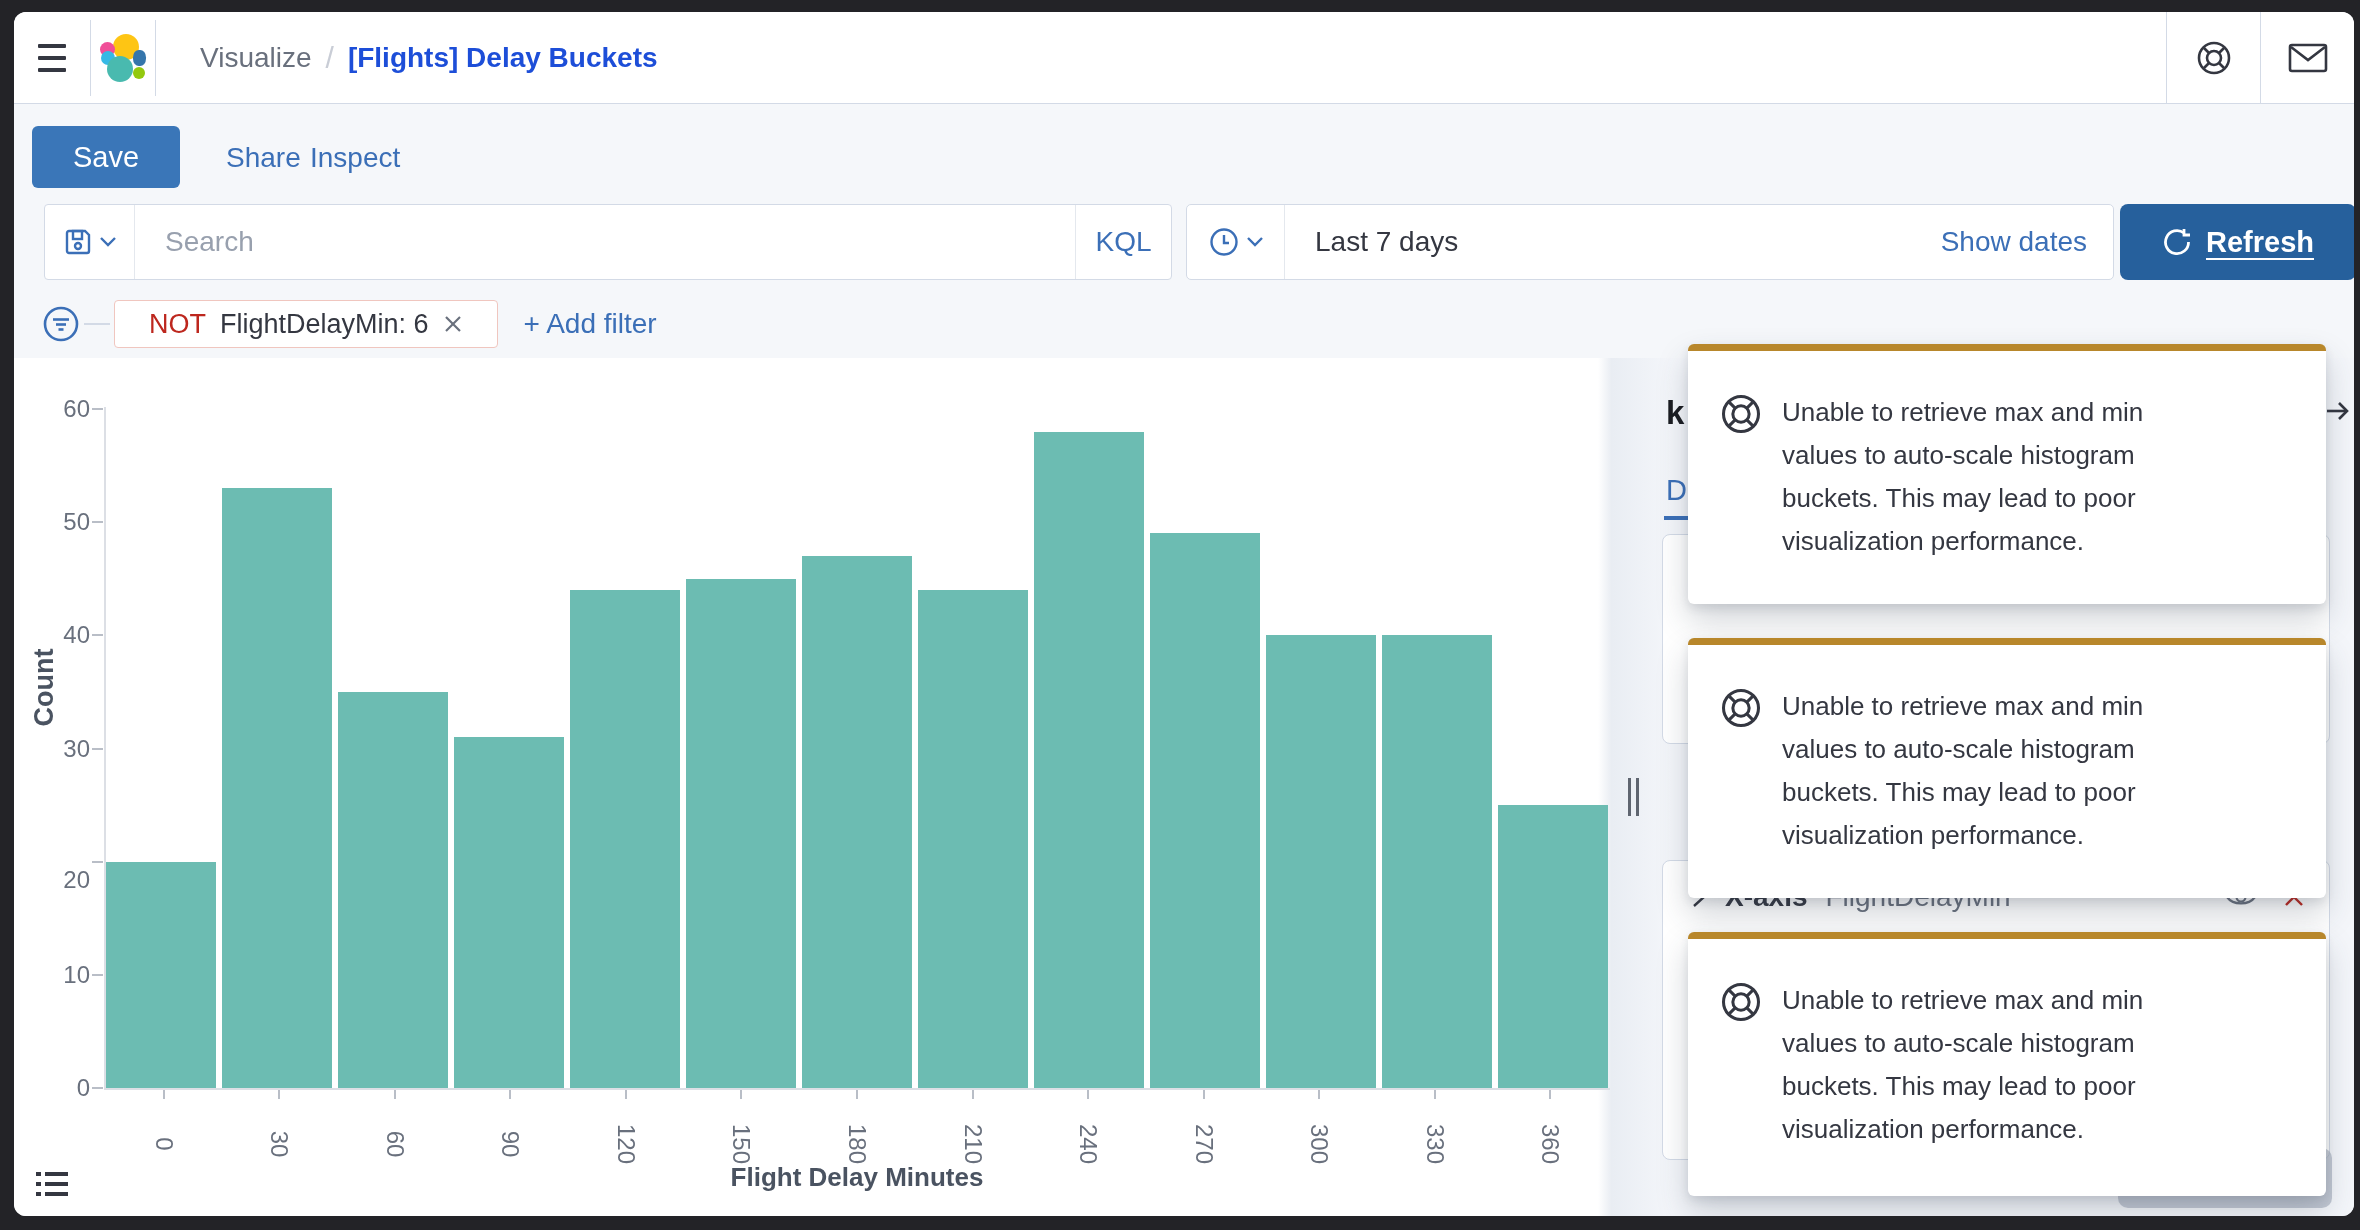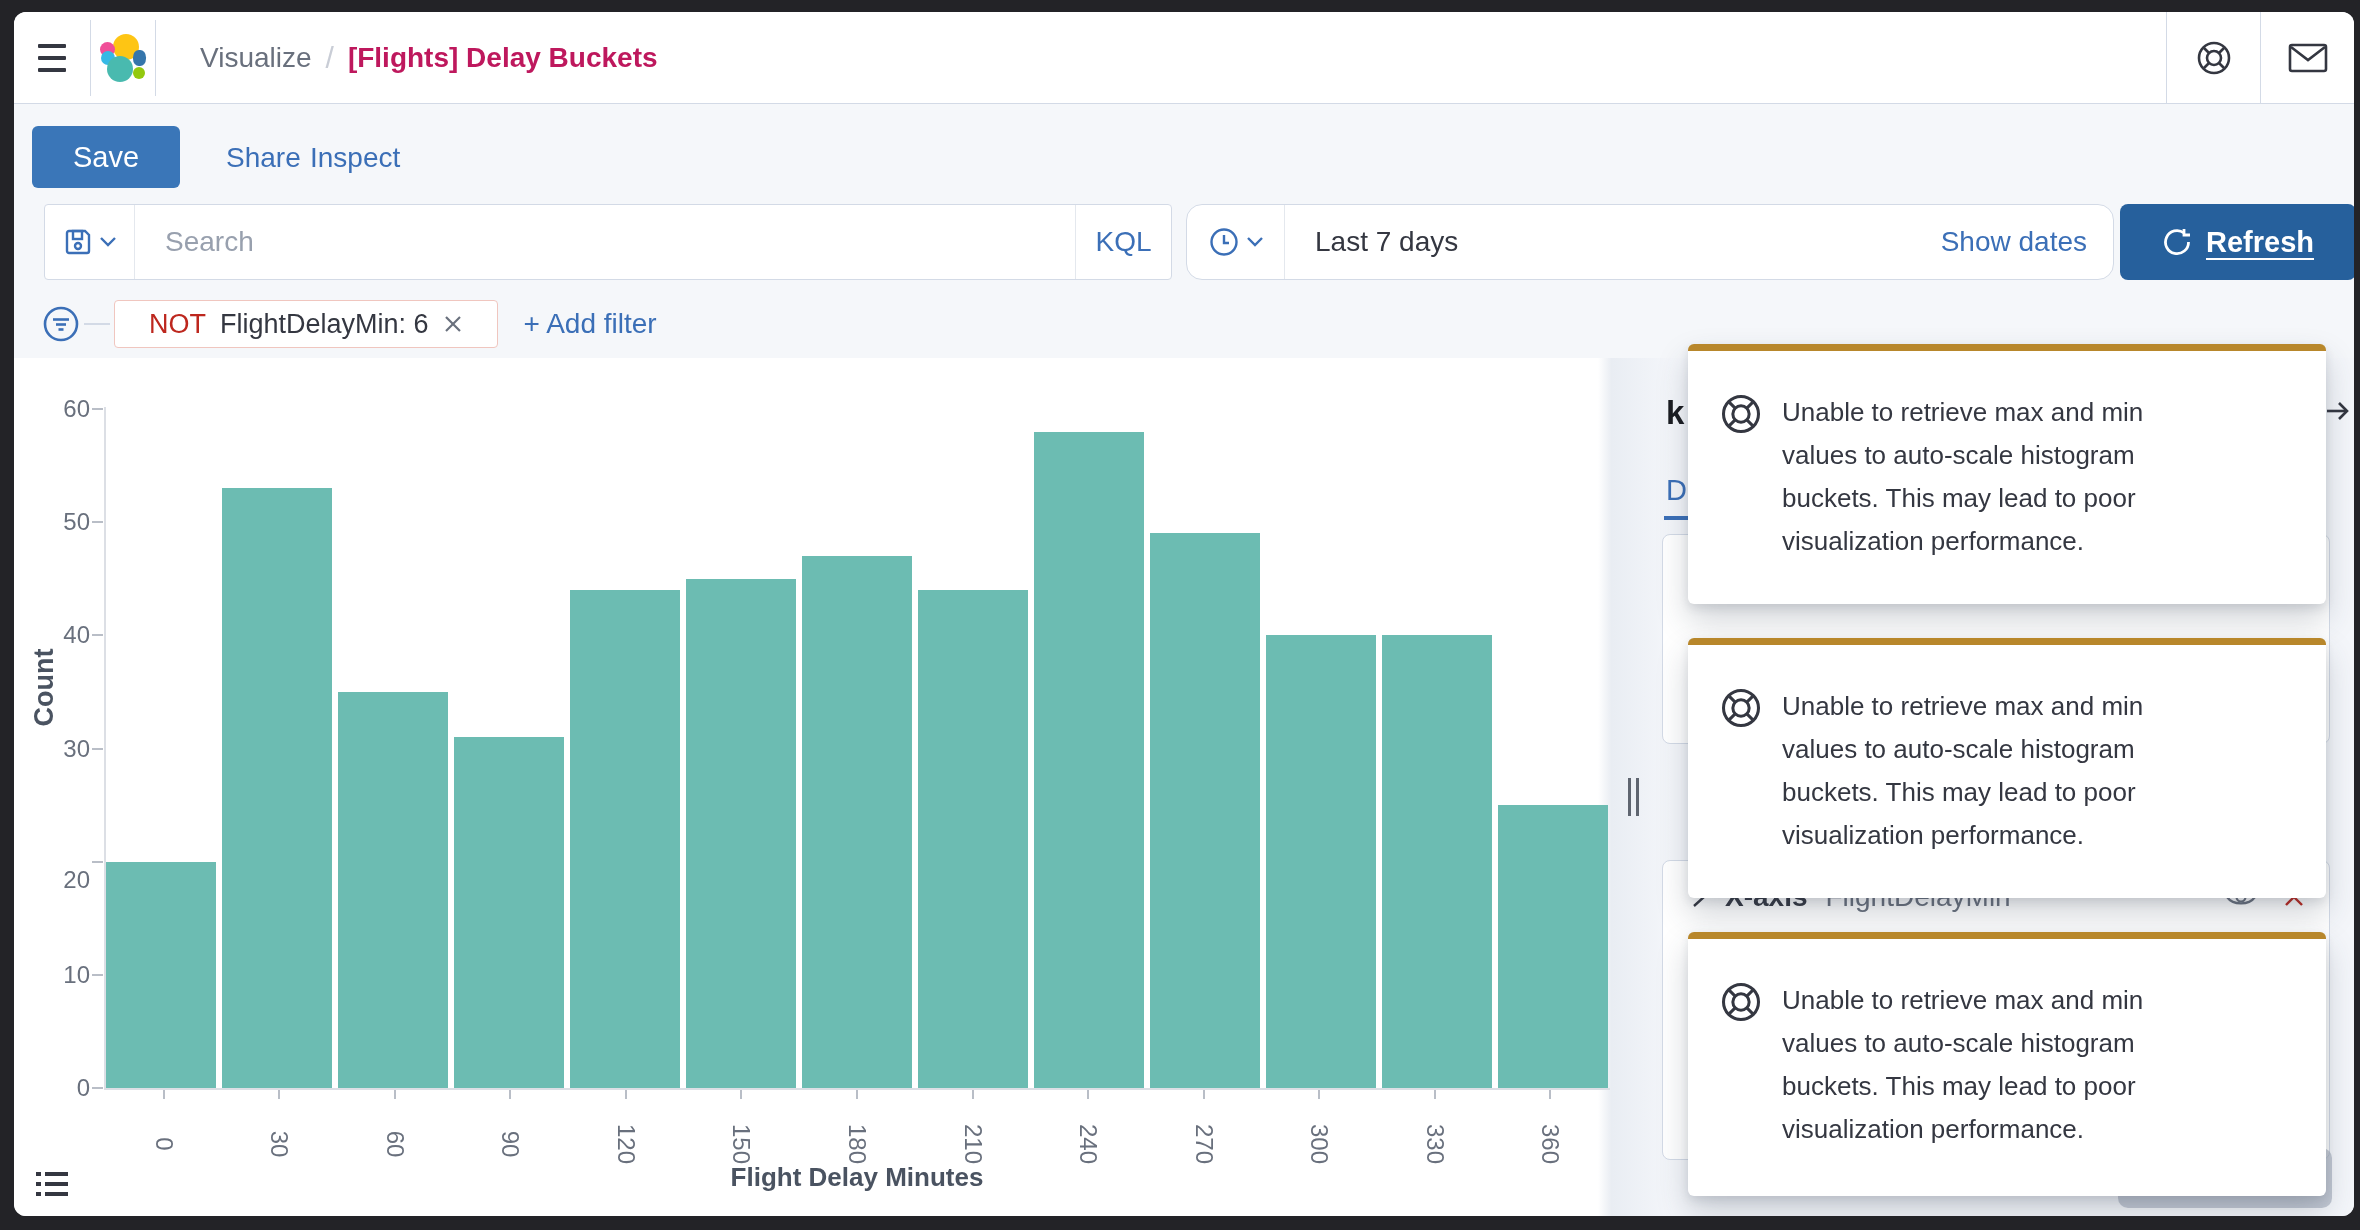--- a/index.html
+++ b/index.html
@@ -22,21 +22,21 @@
   }
   .hamburger { width:76px; height:100%; display:flex; flex-direction:column; justify-content:center; align-items:center; gap:8px; cursor:pointer; }
   .hamburger span { display:block; width:28px; height:4px; background:#343741; border-radius:1px; }
   .hdr-divider { width:1px; height:76px; background:#d3dae6; }
   .logo-wrap { width:64px; display:flex; justify-content:center; align-items:center; }
   .elastic-logo { position:relative; width:46px; height:48px; }
   .elastic-logo i { position:absolute; border-radius:50%; }
   .breadcrumbs { display:flex; align-items:center; margin-left:24px; font-size:28px; }
   .crumb-prev { color:#69707d;margin-left:20px; }
   .crumb-sep { color:#c9cdd6; margin:0 14px; font-size:30px; }
-  .crumb-current { color:#be185d; font-weight:700; }
+  .crumb-current { color:#1d4ed8; font-weight:700; }
   .header-right { margin-left:auto; display:flex; align-items:center; height:100%; }
   .hdr-icon-btn { width:94px; height:100%; display:flex; align-items:center; justify-content:center; border-left:1px solid #d3dae6; color:#343741; cursor:pointer; }
   
   .save-btn {
     position:absolute; left:18px; top:114px; width:148px; height:62px;
     background:var(--primary-fill,#3a76b8); color:#fff; font-size:29px;
     border:none; border-radius:6px; cursor:pointer;
   }
   .toolbar-link { position:absolute; top:130px; font-size:28px; color:var(--accent,#3b6fb7); cursor:pointer; background:none; border:none; }
   .link-share { left:212px; }
@@ -46,21 +46,21 @@
     position:absolute; left:30px; top:192px; width:1128px; height:76px;
     background:#fff; border:1px solid #d3dae6; border-radius:4px;
     display:flex; align-items:center;
   }
   .saved-query-btn { width:90px; height:100%; display:flex; align-items:center; justify-content:center; gap:8px; border-right:1px solid #e4e8ee; color:var(--accent,#3b6fb7); cursor:pointer; background:none; border-top:none; border-left:none; border-bottom:none; }
   .search-input { flex:1; height:100%; border:none; outline:none; padding:0 30px; font-size:28px; font-family:inherit; color:#343741; background:transparent; }
   .search-input::placeholder { color:#98a0ae; }
   .kql-btn { width:96px; height:100%; border:none; border-left:1px solid #e4e8ee; background:none; color:var(--accent,#3b6fb7); font-size:28px; cursor:pointer; }
   .date-group {
     position:absolute; left:1172px; top:192px; width:928px; height:76px;
-    background:#fff; border:1px solid #d3dae6; border-radius:16px;
+    background:#fff; border:1px solid #d3dae6; border-radius:5px;
     display:flex; align-items:center;
   }
   .time-menu-btn { width:98px; height:100%; display:flex; align-items:center; justify-content:center; gap:8px; border:none; border-right:1px solid #e4e8ee; background:none; color:var(--accent,#3b6fb7); cursor:pointer; }
   .time-value { font-size:28px; color:#343741; margin-left:30px; cursor:pointer; }
   .show-dates { margin-left:auto; margin-right:26px; font-size:28px; color:var(--accent,#3b6fb7); background:none; border:none; cursor:pointer; }
   .refresh-btn {
     position:absolute; left:2106px; top:192px; width:236px; height:76px;
     background:var(--refresh-fill,#26609c); color:#fff; border:none; border-radius:8px;
     display:flex; align-items:center; justify-content:center; gap:14px;
     font-size:29px; font-weight:600; cursor:pointer;

